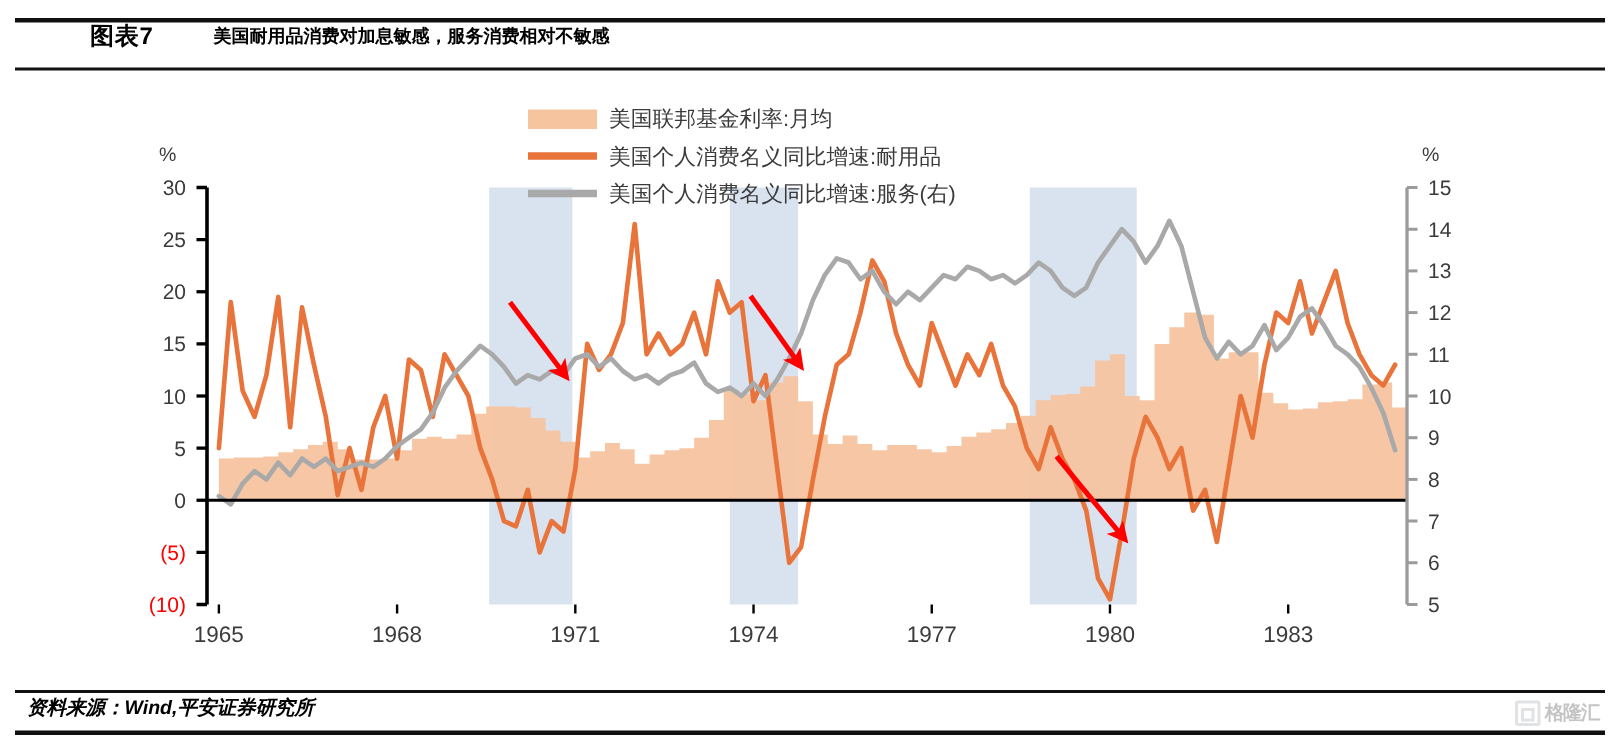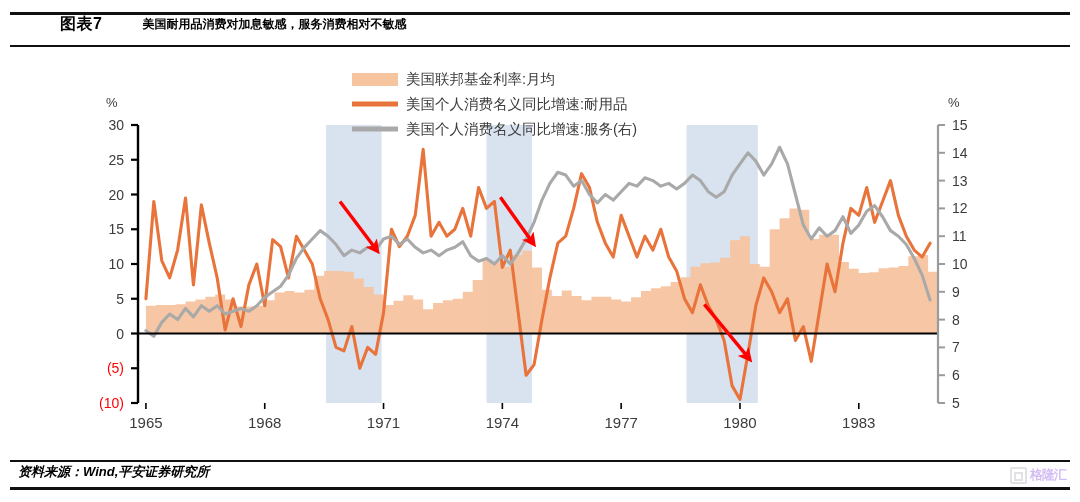--- a/index.html
+++ b/index.html
@@ -18,21 +18,21 @@
   .hdr-title{font-size:12px;font-weight:bold;color:#000;padding-left:40px;}
 
   
   .ftr-rule-top{position:absolute;left:10px;right:10px;top:460px;height:2px;background:#111;}
   .ftr-rule-bot{position:absolute;left:10px;right:10px;top:487px;height:3px;background:#111;}
   .ftr-src{position:absolute;left:18px;top:463px;height:18px;display:flex;align-items:center;
            font-size:13px;font-style:italic;font-weight:bold;color:#000;}
   .watermark{position:absolute;right:14px;top:466px;opacity:.30;display:flex;align-items:center;gap:3px;}
   .wm-box{width:13px;height:13px;border:2px solid #9aa0a6;border-radius:2px;position:relative;}
   .wm-box:after{content:"";position:absolute;left:2px;top:3px;width:5px;height:5px;border:2px solid #9aa0a6;}
-  .wm-txt{font-size:13px;font-weight:bold;color:#6d28d9;letter-spacing:-1px;}
+  .wm-txt{font-size:13px;font-weight:bold;color:#404040;letter-spacing:-1px;}
 
   
   .plot-wrap{position:absolute;left:0;top:55px;width:1080px;height:400px;}
   svg{display:block;}
   .axlabel{font-size:14px;fill:#3b3b3b;}
   .axlabel-neg{font-size:14px;fill:#ff0000;}
   .pctlabel{font-size:13px;fill:#3b3b3b;}
   .legtext{font-size:14.5px;fill:#3b3b3b;}
   .xtick{font-size:15px;fill:#3b3b3b;}
 </style>

